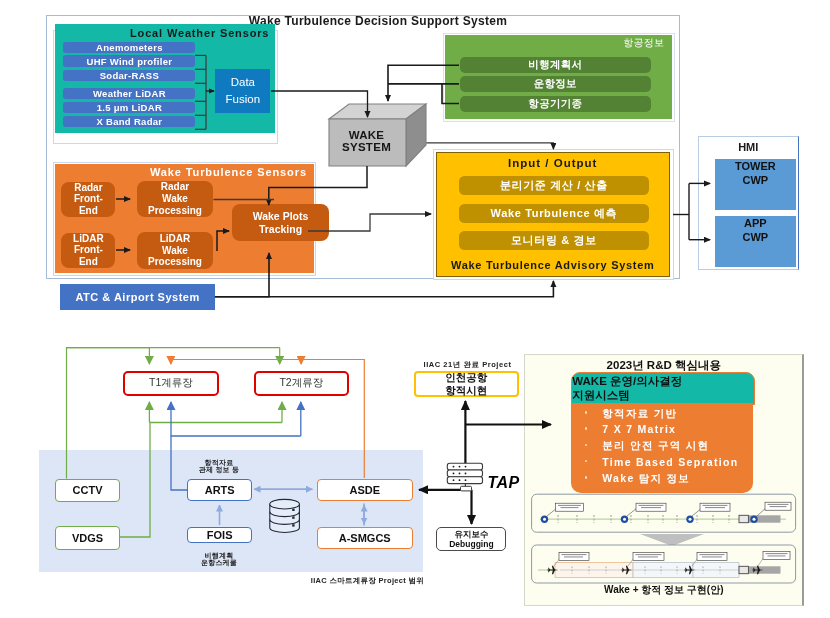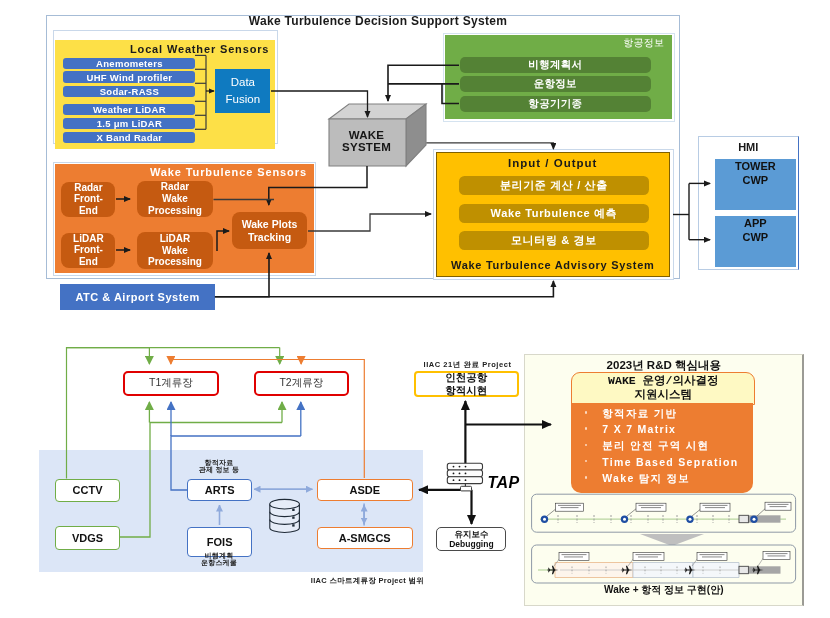--- a/index.html
+++ b/index.html
@@ -6,21 +6,21 @@
   body{width:830px;height:618px;position:relative;overflow:hidden;
        font-family:"Liberation Sans","DejaVu Sans",sans-serif;}
   .abs{position:absolute;box-sizing:border-box;}
   svg.ov{position:absolute;left:0;top:0;overflow:visible;pointer-events:none;}
 
   
   #top-frame{left:46.2px;top:15px;width:634px;height:264px;border:1.2px solid #A6BCD6;background:#fff;}
   #top-title{left:46px;top:14px;width:638px;text-align:center;font-size:12px;font-weight:bold;
              color:#1a1a1a;letter-spacing:.3px;margin-left:13px;}
   #lws-outline{left:52.5px;top:29.5px;width:225px;height:114px;border:1px solid #C9D8EA;background:#fff;}
-  #lws-panel{left:55px;top:40px;width:220px;height:109px;background:#fde047;}
+  #lws-panel{left:55px;top:24px;width:220px;height:109px;background:#14b8a6;}
   #lws-title{position:absolute;right:5.7px;top:3.2px;font-size:11px;font-weight:bold;color:#1a1a1a;
              letter-spacing:.85px;white-space:nowrap;}
   .lws-btn{position:absolute;left:8.4px;width:132px;height:11.6px;background:#4472C4;border-radius:3px;
            color:#fff;font-size:9.5px;font-weight:bold;letter-spacing:.3px;display:flex;
            align-items:center;justify-content:center;white-space:nowrap;}
   #fusion{left:215.2px;top:69.4px;width:55.3px;height:43.6px;background:#0F7AC0;color:#fff;font-size:11.5px;
           display:flex;flex-direction:column;align-items:center;justify-content:center;line-height:1.5;}
 
   #cube-wrap{left:325px;top:100px;width:110px;height:72px;}
   #cube-label{position:absolute;left:2px;top:29px;width:79px;text-align:center;font-size:11.5px;
@@ -77,24 +77,24 @@
            font-size:10.5px;font-weight:bold;color:#111;line-height:1.22;}
   #tap-label{position:absolute;left:487.5px;top:466px;font-size:16px;font-style:italic;font-weight:bold;
              color:#000000;font-family:"Liberation Sans",sans-serif;letter-spacing:.4px;margin-top:8px;}
   #debug-box{left:436.4px;top:527.4px;width:70.1px;height:23.6px;border:1.1px solid #4a4a4a;border-radius:5px;
              background:#fff;display:flex;flex-direction:column;align-items:center;justify-content:center;
              font-size:8.5px;font-weight:bold;color:#111;line-height:1.25;}
 
   #rnd-panel{left:524.3px;top:353.5px;width:280px;height:252px;background:#FDFEEF;border-right:2px solid #9B9B95;border-top:1px solid #D8D8CA;border-left:1px solid #D8D8CA;border-bottom:1px solid #D8D8CA;}
   #rnd-title{position:absolute;left:0;top:3px;width:100%;text-align:center;font-size:11.5px;
              font-weight:bold;color:#111;}
-  #rnd-header{position:absolute;left:46px;top:17px;width:182px;height:31px;background:#fef9c3;
+  #rnd-header{position:absolute;left:46px;top:17px;width:182px;height:31px;background:#14b8a6;
               border:1.2px solid #ED7D31;border-radius:9px 9px 0 0;display:flex;flex-direction:column;
-              align-items:center;justify-content:center;font-size:11.5px;font-weight:bold;color:#111;
-              line-height:1.22;font-family:Liberation Mono, monospace;}
+              align-items:flex-start;justify-content:center;font-size:11.5px;font-weight:bold;color:#111;
+              line-height:1.22;}
   #rnd-body{position:absolute;left:46px;top:48px;width:182px;height:90px;background:#ED7D31;border-radius:0 0 10px 10px;}
   .rnd-bullet{position:absolute;left:31px;font-size:10.5px;font-weight:bold;color:#fff;
               white-space:nowrap;letter-spacing:1.3px;line-height:1;}
   .rnd-dot{position:absolute;left:13.5px;width:2.6px;height:2.6px;background:#FBD9C0;border-radius:1px;}
   #rnd-caption{position:absolute;left:0;bottom:8px;width:100%;text-align:center;font-size:10px;
                font-weight:bold;color:#111;}
   #atc{left:60.3px;top:283.9px;width:154.6px;height:26.2px;background:#4472C4;color:#fff;font-size:11px;
        font-weight:bold;display:flex;align-items:center;justify-content:center;letter-spacing:.5px;}
 </style>
 </head>
@@ -150,21 +150,21 @@
       <div>End</div>
       </div>
     </div>
   <div class="ws-box" style="left:82px;top:68px;width:76px;height:37px;font-size:10px">
       <div>
       <div>LiDAR</div>
       <div>Wake</div>
       <div>Processing</div>
       </div>
     </div>
-  <div class="ws-box" style="left:177px;top:48px;width:75px;height:37px;font-size:10.5px">
+  <div class="ws-box" style="left:177px;top:40px;width:97px;height:37px;font-size:10.5px">
       <div>
       <div>Wake Plots</div>
       <div>Tracking</div>
       </div>
     </div>
 </div>
 
 <div class="abs" id="adv-outline"></div>
 <div class="abs" id="adv-panel">
   <div id="adv-title">Input / Output</div>
@@ -257,21 +257,21 @@
 </svg>
 
 <div class="abs" id="bd-blue-region"></div>
 
 <div class="abs bd-box bd-t" style="left:122.7px;top:370.7px;width:96.5px;height:25px">T1계류장</div>
 <div class="abs bd-box bd-t" style="left:253.8px;top:370.7px;width:95px;height:25px">T2계류장</div>
 
 <div class="abs bd-box bd-green" style="left:55px;top:478.5px;width:65.2px;height:23.3px">CCTV</div>
 <div class="abs bd-box bd-green" style="left:55px;top:525.8px;width:65.2px;height:24.1px">VDGS</div>
 <div class="abs bd-box bd-blue" style="left:187.1px;top:479px;width:65.2px;height:22px">ARTS</div>
-<div class="abs bd-box bd-blue" style="left:187.1px;top:527px;width:65.2px;height:30px">FOIS</div>
+<div class="abs bd-box bd-blue" style="left:187.1px;top:527px;width:65.2px;height:16px">FOIS</div>
 <div class="abs bd-box bd-orange" style="left:316.6px;top:479px;width:96.3px;height:22px">ASDE</div>
 <div class="abs bd-box bd-orange" style="left:316.6px;top:527px;width:96.3px;height:22px">A-SMGCS</div>
 
 <div class="bd-note" style="left:179px;top:458.5px;width:80px">
   <div>항적자료</div>
   <div>관제 정보 등</div>
 </div>
 <div class="bd-note" style="left:179px;top:551.5px;width:80px">
   <div>비행계획</div>
   <div>운항스케쿨</div>

